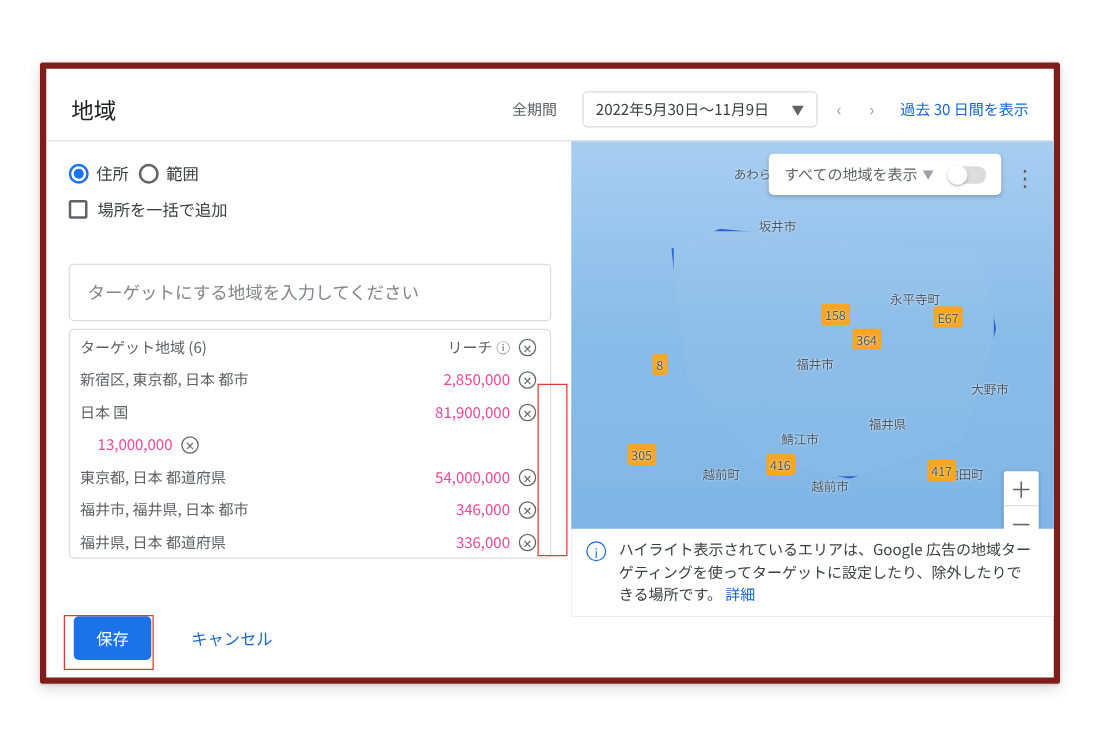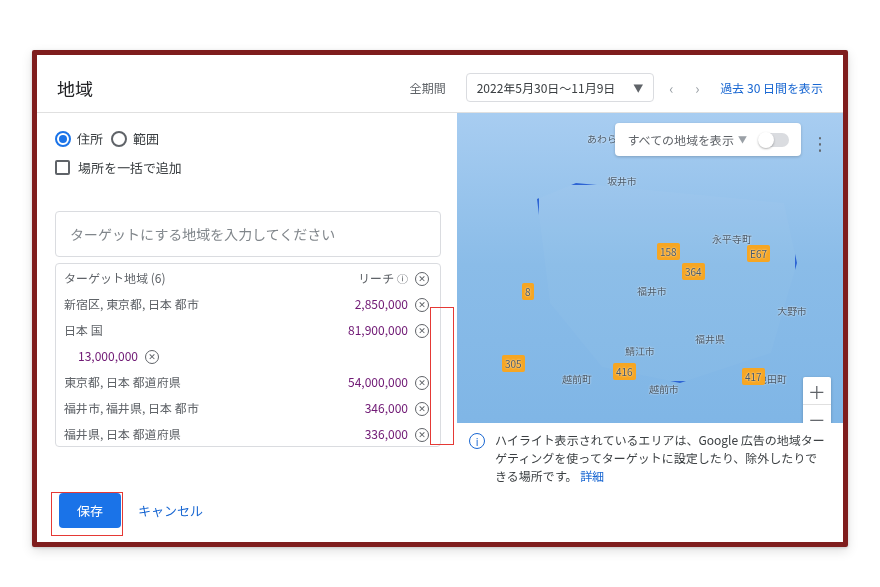--- a/index.html
+++ b/index.html
@@ -23,42 +23,42 @@
 .rtxt{font-size:13px;color:#3c4043}
 .chkrow{display:flex;align-items:center;margin-bottom:34px}
 .chk{width:15px;height:15px;border:2px solid #5f6368;border-radius:2px;margin-right:8px}
 .searchbox{border:1px solid #dadce0;border-radius:4px;padding:12px 14px;color:#80868b;font-size:14px;margin-bottom:6px}
 .hint{font-size:11px;color:#80868b;margin-bottom:22px}
 .tbl{border:1px solid #dadce0;border-radius:4px;font-size:12px}
 .trow{display:flex;align-items:center;padding:5px 8px;height:26px}
 .trow.hd{color:#5f6368}
 .tname{flex:1;color:#5f6368}
 .hd .tname{color:#5f6368}
-.treach{width:78px;text-align:right;color:#701a75;padding-right:4px}
+.treach{width:78px;text-align:right;color:#ec4899;padding-right:4px}
 .hd .treach{color:#5f6368}
 .q{font-size:11px;margin-left:3px}
 .xcell{width:20px;text-align:center}
 .x{width:14px;height:14px;border:1.3px solid #5f6368;border-radius:50%;display:inline-flex;align-items:center;justify-content:center;font-size:9px;color:#5f6368;cursor:pointer}
 .hl-col{position:absolute;left:393px;top:252px;width:24px;height:138px;border:1.5px solid #e53935;pointer-events:none}
 .mapctrl{position:absolute;top:10px;right:42px;background:#fff;border-radius:4px;box-shadow:0 1px 3px rgba(0,0,0,.2);display:flex;align-items:center;padding:8px 12px;font-size:12px;color:#5f6368}
 .tog{width:30px;height:14px;background:#dadce0;border-radius:8px;margin-left:12px;position:relative}
 .tog:after{content:"";position:absolute;width:16px;height:16px;background:#fff;border-radius:50%;top:-1px;left:-1px;box-shadow:0 1px 2px rgba(0,0,0,.3)}
 .vdots{position:absolute;top:16px;right:14px;color:#5f6368;font-size:18px;cursor:pointer}
 .mlabels span{position:absolute;color:#4a5a6a;font-size:10px;white-space:nowrap;text-shadow:0 0 2px #fff}
 .route{position:absolute;background:#f6a623;color:#fff;font-size:8px;padding:1px 3px;border-radius:2px}
 .poly{position:absolute;left:80px;top:70px;width:260px;height:200px;border:2px solid #2d64d4;background:rgba(255,255,255,.03);clip-path:polygon(0 8%,15% 0,55% 5%,95% 10%,100% 40%,90% 85%,55% 100%,25% 92%,5% 60%)}
 .zoom{position:absolute;right:12px;bottom:60px;background:#fff;border-radius:2px;box-shadow:0 1px 3px rgba(0,0,0,.25);width:28px}
 .zoom div{height:28px;display:flex;align-items:center;justify-content:center;font-size:18px;color:#5f6368;cursor:pointer}
 .zoom div:first-child{border-bottom:1px solid #e0e0e0}
 .glogo{position:absolute;left:6px;bottom:44px;font-size:13px;color:#fff;text-shadow:0 0 2px rgba(0,0,0,.5);font-weight:500;letter-spacing:.3px}
 .attrib{position:absolute;right:6px;bottom:44px;font-size:8px;color:#3c4043;background:rgba(255,255,255,.7);padding:1px 2px}
 .info{position:absolute;left:0;right:0;bottom:0;background:#fff;padding:8px 14px 8px 38px;font-size:12px;color:#3c4043;line-height:1.5}
 .info .ii{position:absolute;left:12px;top:10px;width:16px;height:16px;border:1.5px solid #1967d2;border-radius:50%;color:#1967d2;font-size:10px;display:flex;align-items:center;justify-content:center}
 .info a{color:#1967d2;text-decoration:none}
-.foot{position:absolute;left:22px;bottom:14px;display:flex;align-items:center;gap:17px}
+.foot{position:absolute;left:22px;bottom:14px;display:flex;align-items:center;gap:32px}
 .save{background:#1a73e8;color:#fff;border:none;padding:8px 18px;border-radius:4px;font-size:13px;cursor:pointer}
 .cancel{color:#1967d2;font-size:13px;cursor:pointer}
 .hl-save{position:absolute;left:14px;bottom:6px;width:72px;height:44px;border:1.5px solid #e53935;pointer-events:none}
 </style>
 </head>
 <body>
 
 <div class="frame">
  <div class="hdr">
    <div class="title">地域</div>

